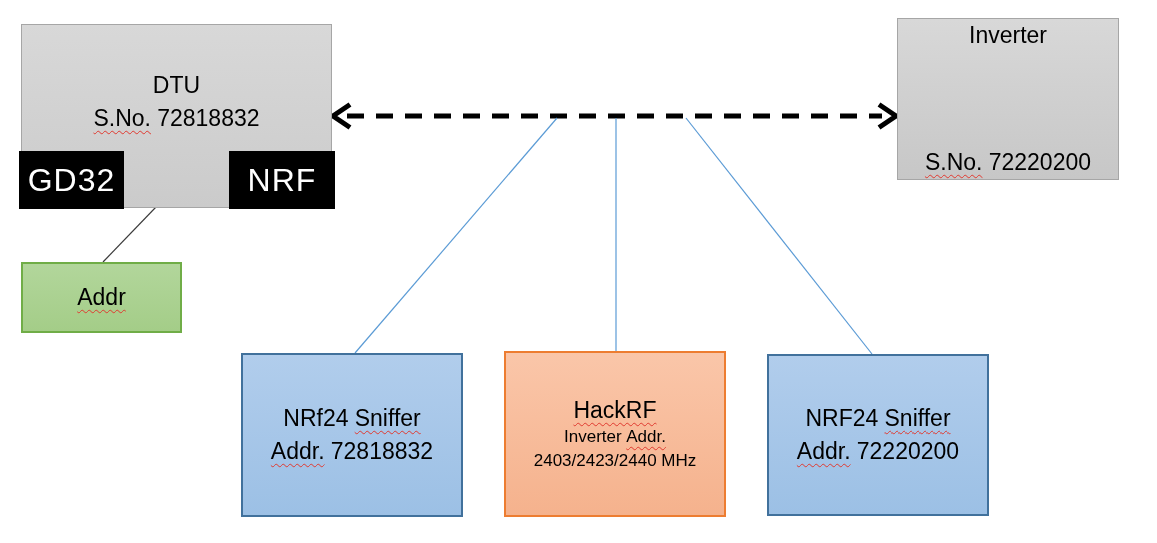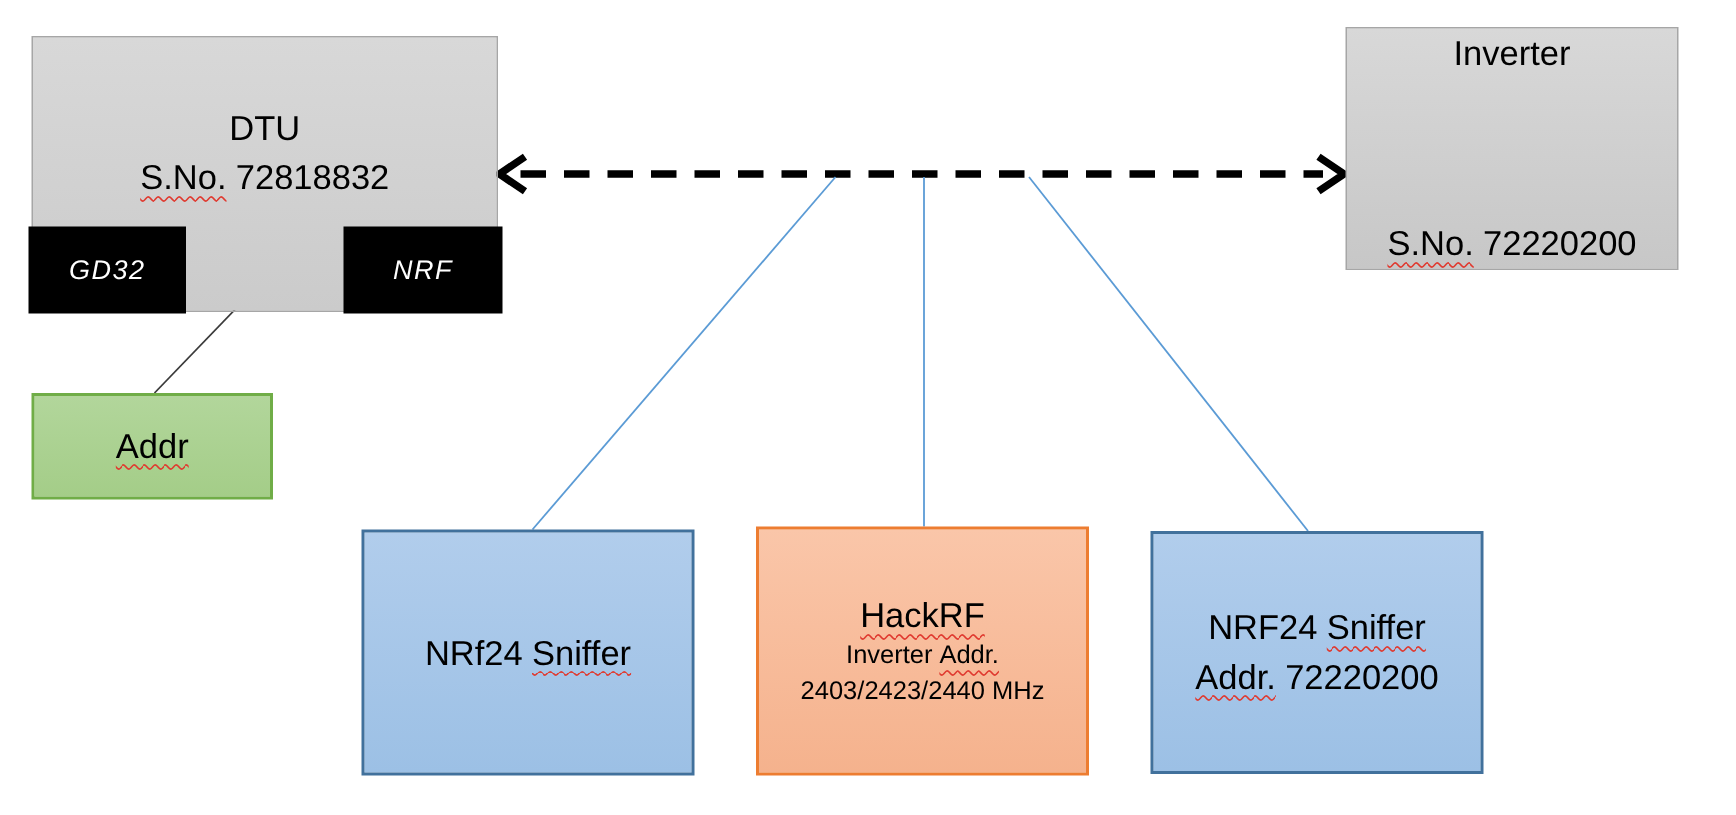--- a/index.html
+++ b/index.html
@@ -40,21 +40,21 @@
     left: 21px; top: 24px; width: 311px; height: 184px;
     background: linear-gradient(180deg, #d8d8d8, #cbcbcb);
     border: 1px solid #a6a6a6;
     padding-bottom: 28px;
   }
   .chip {
     background: #000000;
     color: #ffffff;
     letter-spacing: 1px;
   }
-  .chip .line { font-size: 18px; font-style: italic; }
+  .chip .line { font-size: 32px; }
   #gd32-box { left: 19px; top: 151px; width: 105px; height: 58px; }
   #nrf-box  { left: 229px; top: 151px; width: 106px; height: 58px; align-items: center; }
   #logic-box {
     left: 21px; top: 262px; width: 161px; height: 71px;
     background: linear-gradient(180deg, #b2d69b, #a4cd88);
     border: 2px solid #70ad47;
   }
   #inverter-box {
     left: 897px; top: 18px; width: 222px; height: 162px;
     background: linear-gradient(180deg, #d8d8d8, #c7c7c7);
@@ -131,20 +131,23 @@
     <div class="line">Inverter</div>
     <div class="line">
       <span class="w sq">S.No.</span><span class="w">72220200</span>
     </div>
   </div>
 
   <div class="box blue-box" id="sniffer-left-box">
     <div class="line">
       <span class="w">NRf24</span><span class="w sq">Sniffer</span>
     </div>
+    <div class="line">
+      <span class="w sq">Addr.</span><span class="w">72818832</span>
+    </div>
   </div>
 
   <div class="box" id="hackrf-box">
     <div class="line title">
       <span class="sq">HackRF</span>
     </div>
     <div class="line small">
       <span class="w">Inverter</span><span class="w sq">Addr.</span>
     </div>
     <div class="line small">2403/2423/2440 MHz</div>

